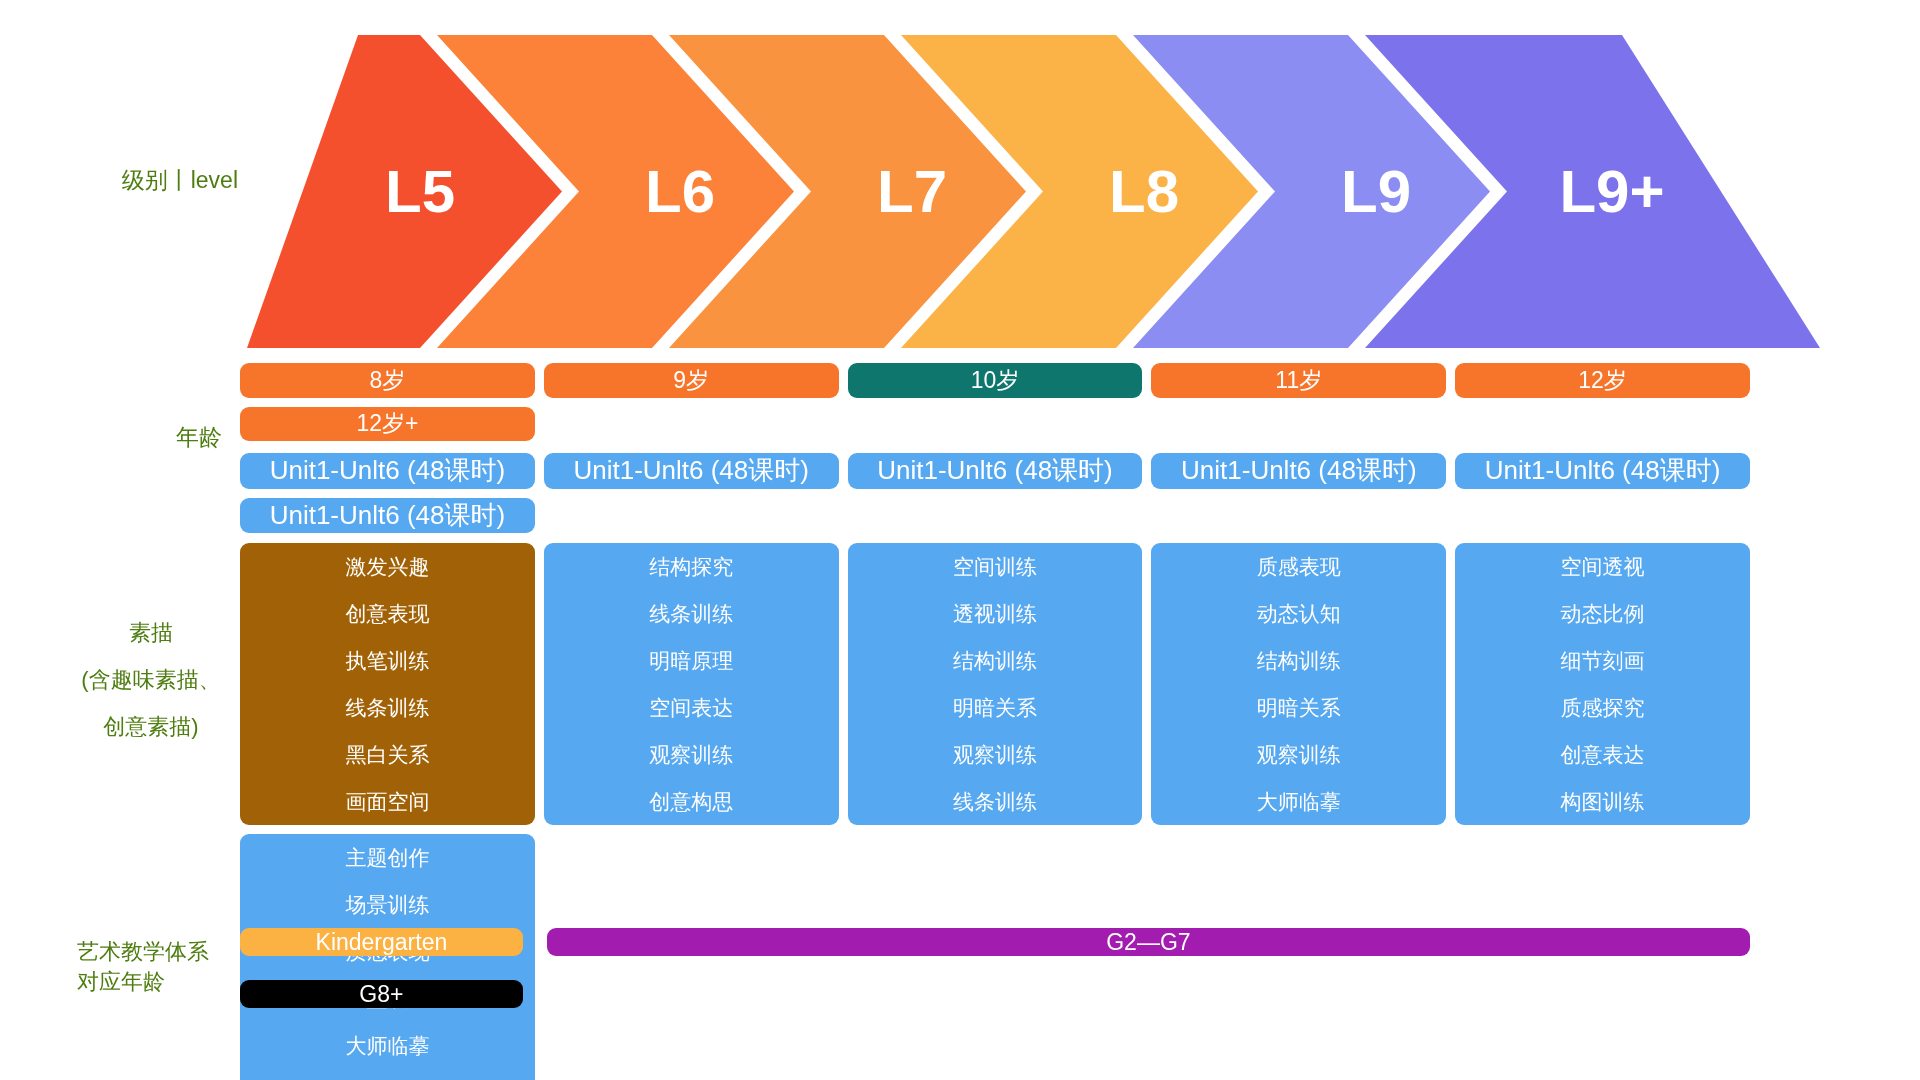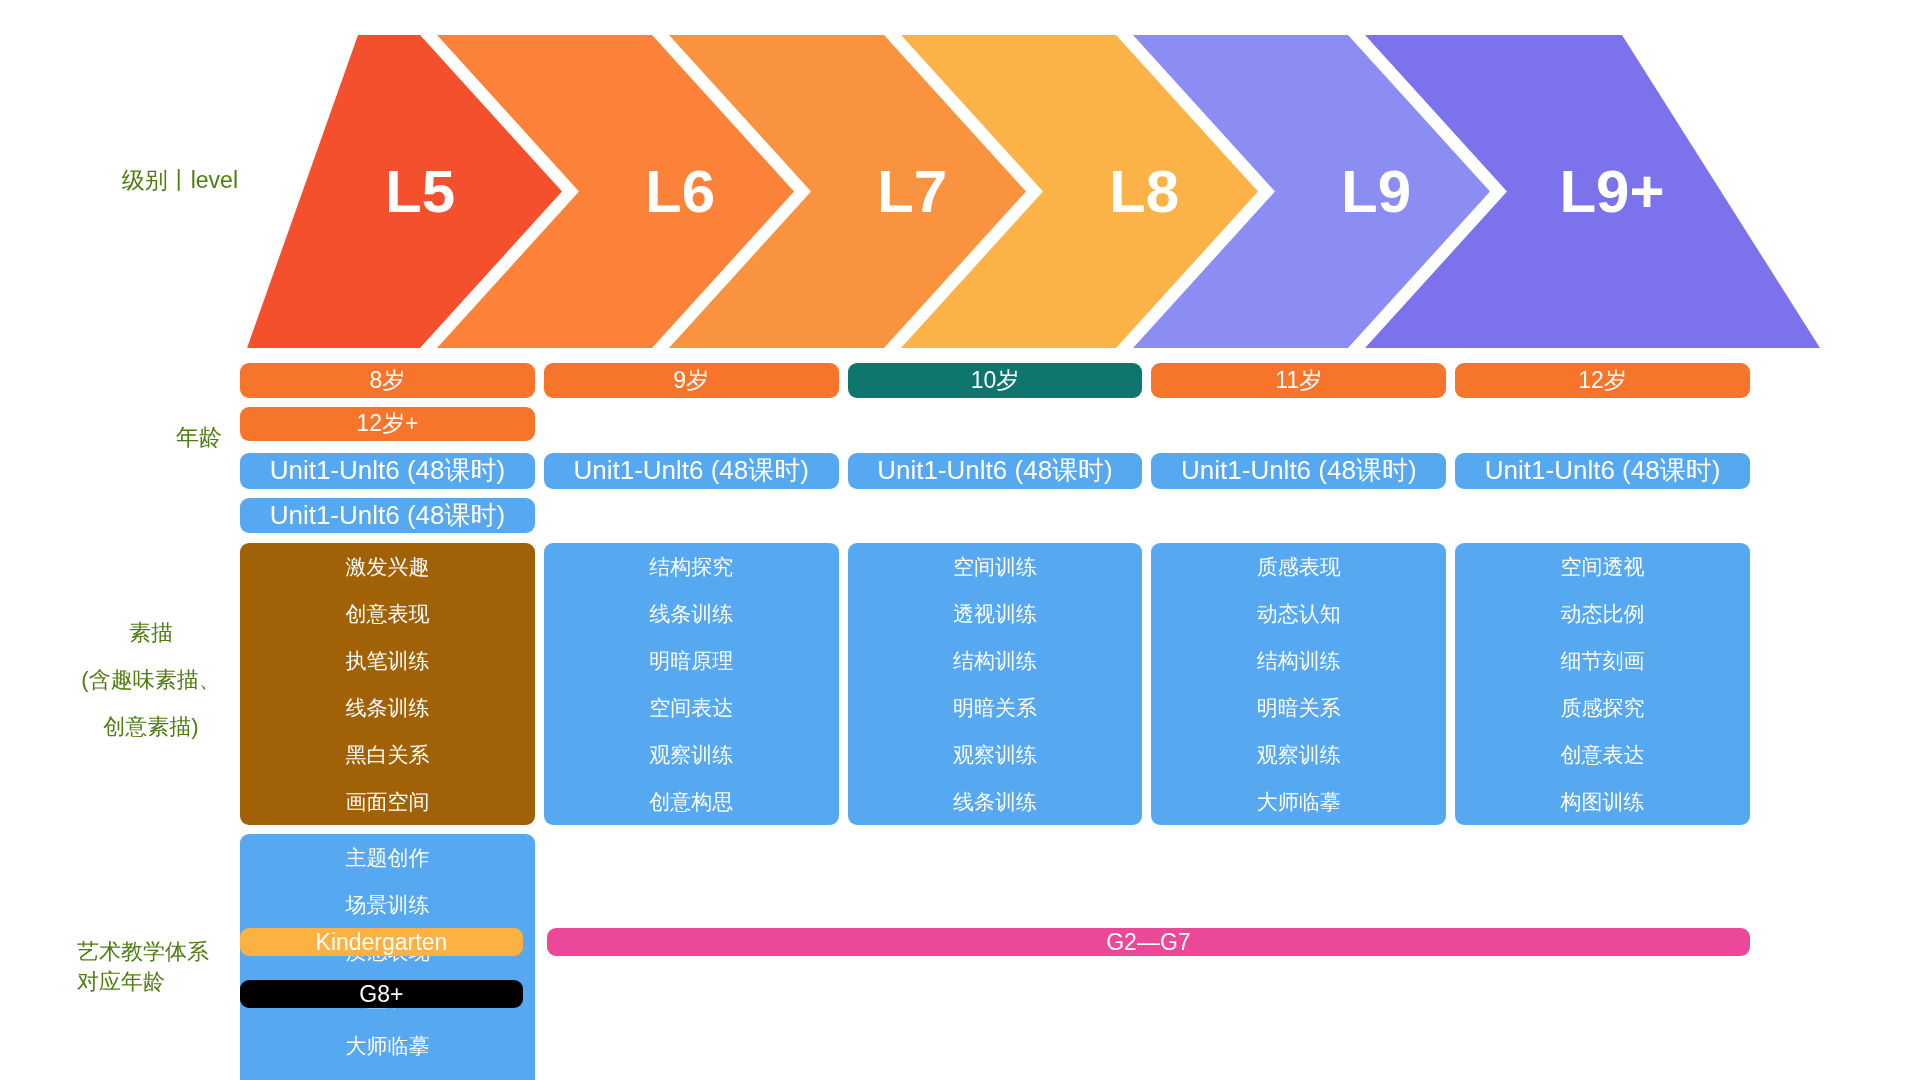--- a/index.html
+++ b/index.html
@@ -189,17 +189,17 @@
         <div class="content-item">主题创作</div>
         <div class="content-item">场景训练</div>
         <div class="content-item">质感表现</div>
         <div class="content-item">造型表达</div>
         <div class="content-item">大师临摹</div>
         <div class="content-item">专业探究</div>
       </div>
     </div>
   <div class="grid school-row" id="school-row">
       <div class="cell school-cell" style="background: rgb(251, 178, 67);">Kindergarten</div>
-      <div class="cell school-cell span4" style="background: #ec4899;">G2—G7</div>
+      <div class="cell school-cell span4" style="background: #a21caf;">G2—G7</div>
       <div class="cell school-cell" style="background: #000000;">G8+</div>
     </div>
 
 </div>
 
 </body></html>

